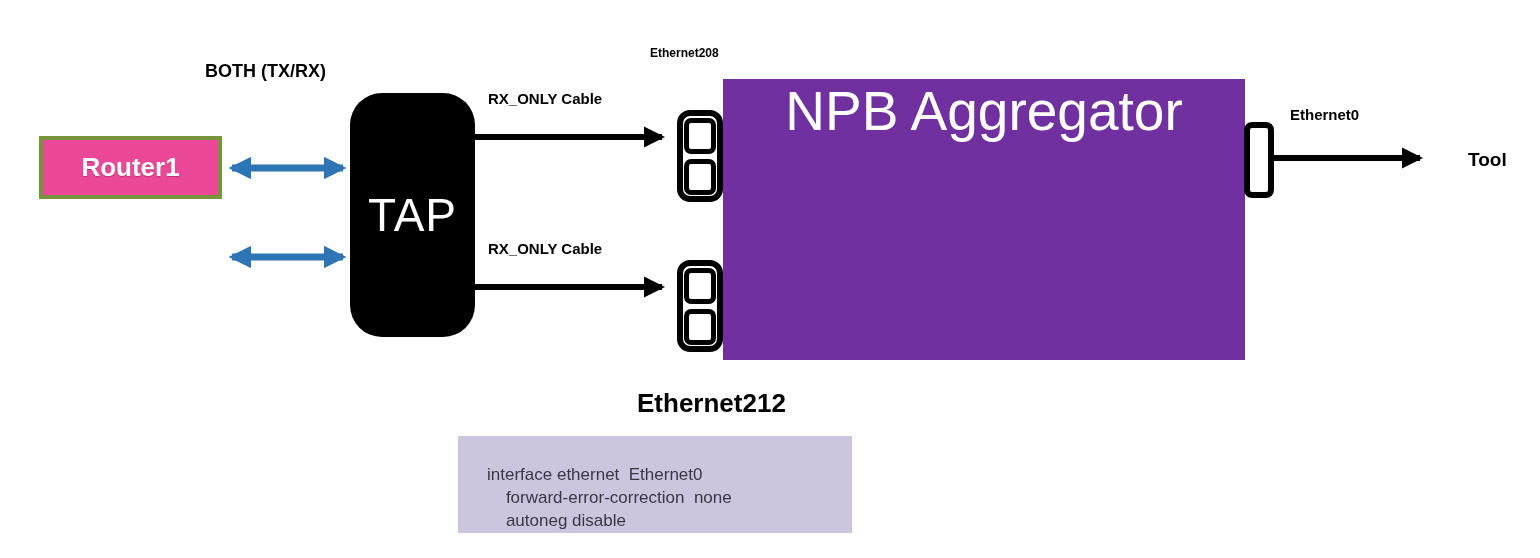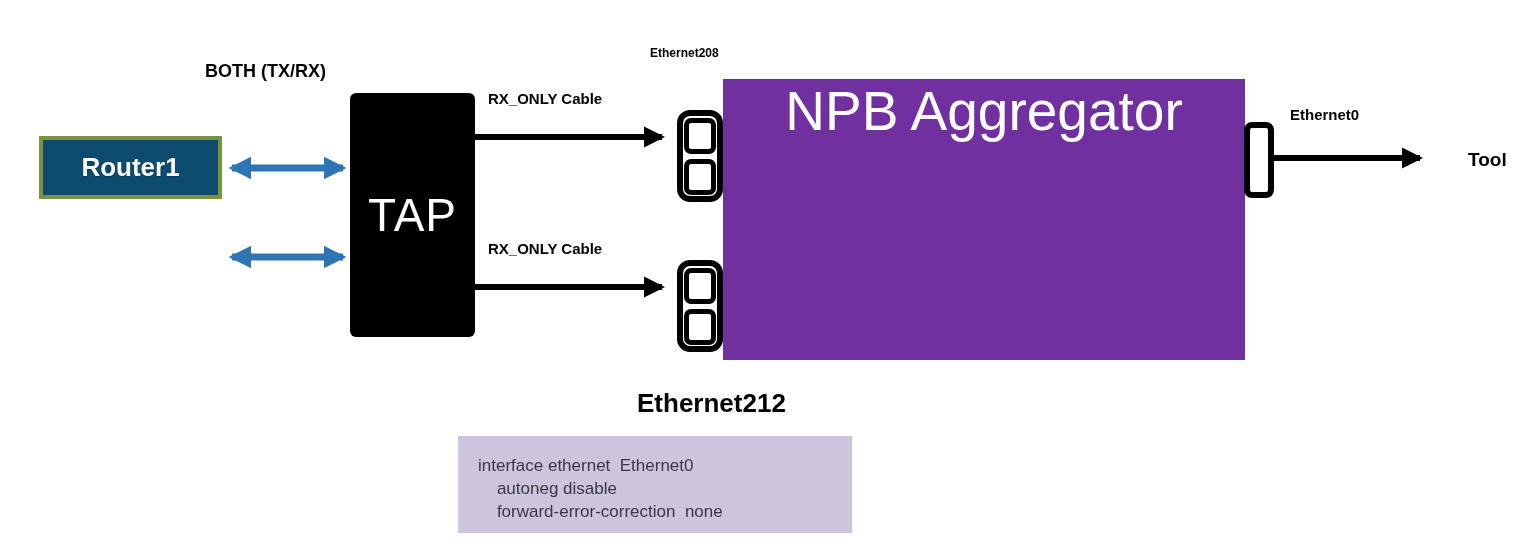--- a/index.html
+++ b/index.html
@@ -8,31 +8,31 @@
     width:1540px;height:558px;
     background:#ffffff;
     overflow:hidden;
     font-family:"Liberation Sans", sans-serif;
   }
   .wires{position:absolute;left:0;top:0;z-index:3;pointer-events:none;}
 
   
   .router{
     position:absolute;left:39px;width:175px;height:55px;
-    background:#0c4a6e;border:4px solid #77933C;
+    background:#ec4899;border:4px solid #77933C;
     display:flex;align-items:center;justify-content:center;
     color:#ffffff;font-size:26px;font-weight:bold;
     text-shadow:0 1px 1px rgba(0,0,0,0.25);
     z-index:2;
   }
   .router1{top:136px;}
   .router2{top:227px;}
   .tap{
     position:absolute;left:350px;top:93px;width:125px;height:244px;
-    background:#000000;border-radius:6px;
+    background:#000000;border-radius:32px;
     display:flex;align-items:center;justify-content:center;
     color:#ffffff;font-size:46px;font-weight:400;letter-spacing:1px;
     z-index:2;
   }
   .npb{
     position:absolute;left:723px;top:79px;width:522px;height:281px;
     background:#7030A0;
     display:flex;align-items:flex-start;justify-content:center;
     color:#ffffff;font-size:55px;font-weight:400;
     z-index:1;
@@ -65,21 +65,21 @@
   .lbl-eth208{left:650px;top:46px;font-size:12px;}
   .lbl-eth212{left:637px;top:388px;font-size:26px;}
   .lbl-eth0{left:1290px;top:106px;font-size:15px;}
   .lbl-tool{left:1468px;top:149px;font-size:19px;}
 
   
   .config-box{
     position:absolute;left:458px;top:436px;width:394px;height:97px;
     background:#CDC5DD;
     color:#3B3644;font-size:17px;line-height:23px;
-    padding:3px;box-sizing:border-box;
+    padding:12px;box-sizing:border-box;
     z-index:2;
   }
   .config-inner{padding:15px 0 0 17px;}
   .cfg-line{white-space:pre;}
 </style>
 </head>
 <body>
 
 <div class="canvas">
 
@@ -125,18 +125,18 @@
   <div class="lbl lbl-cable-top">RX_ONLY Cable</div>
   <div class="lbl lbl-cable-bottom">RX_ONLY Cable</div>
   <div class="lbl lbl-eth208">Ethernet208</div>
   <div class="lbl lbl-eth212">Ethernet212</div>
   <div class="lbl lbl-eth0">Ethernet0</div>
   <div class="lbl lbl-tool">Tool</div>
 
   <div class="config-box">
     <div class="config-inner">
       <div class="cfg-line">interface ethernet  Ethernet0</div>
+      <div class="cfg-line">    forward-error-correction  none</div>
       <div class="cfg-line">    autoneg disable</div>
-      <div class="cfg-line">    forward-error-correction  none</div>
     </div>
   </div>
 
 </div>
 
 </body></html>

